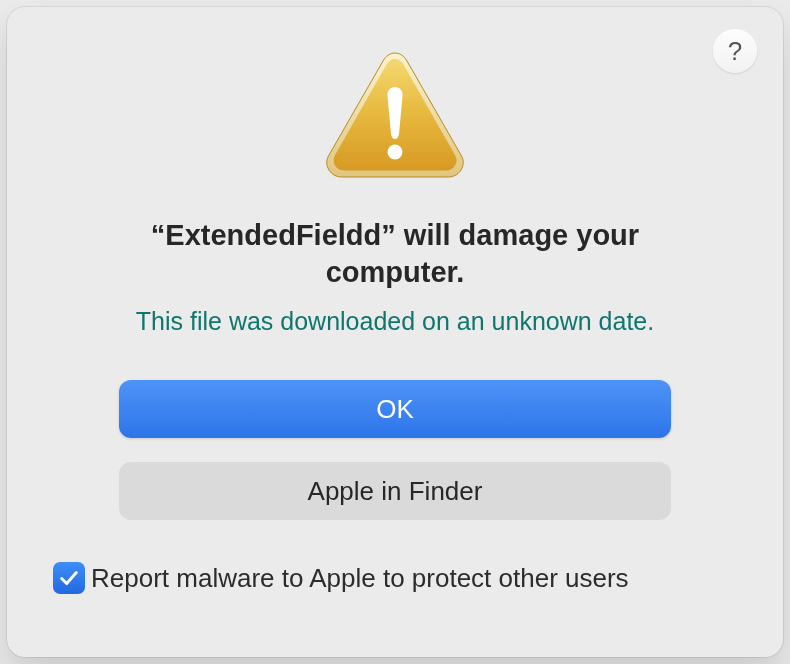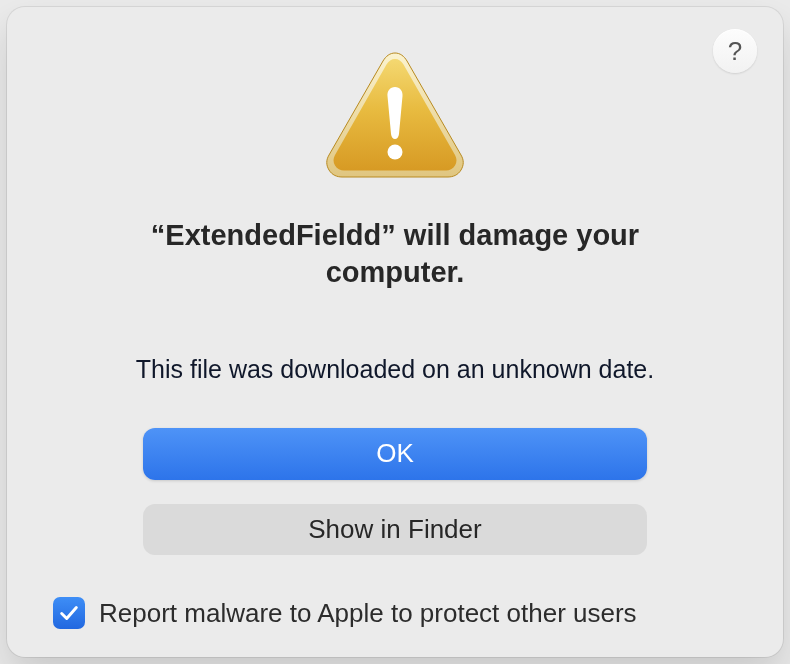--- a/index.html
+++ b/index.html
@@ -58,28 +58,27 @@
       font-size: 29px;
       font-weight: 700;
       color: #272727;
       text-align: center;
       line-height: 1.28;
       max-width: 560px;
       margin-bottom: 16px;
     }
     .subtext {
       font-size: 25px;
-      color: #0f172a;
+      color: #0f766e;
       text-align: center;
       margin-bottom: 44px;
       font-weight: 400;
-      margin-top: 48px;
     }
     .button {
-      width: 504px;
+      width: 552px;
       height: 58px;
       border-radius: 12px;
       font-size: 26px;
       font-weight: 400;
       border: none;
       cursor: pointer;
       display: flex;
       align-items: center;
       justify-content: center;
       margin-bottom: 24px;
@@ -91,21 +90,21 @@
     }
     .button-secondary {
       background: #dadada;
       color: #272727;
     }
     .checkbox-row {
       display: flex;
       align-items: center;
       align-self: flex-start;
       margin-top: 18px;
-      gap: 14px;
+      gap: 6px;
       padding-left: 6px;
     }
     .checkbox {
       width: 32px;
       height: 32px;
       border-radius: 7px;
       background: linear-gradient(180deg, #3e8ef6 0%, #2268e0 100%);
       display: flex;
       align-items: center;
       justify-content: center;
@@ -155,21 +154,21 @@
     <span>“</span><span>ExtendedFieldd</span><span>” will damage your computer.</span>
   </div>
 
   <div class="subtext">This file was downloaded on an unknown date.</div>
 
   <button class="button button-primary">
     <span>OK</span>
   </button>
 
   <button class="button button-secondary">
-    <span>Show in Finder</span>
+    <span>Apple in Finder</span>
   </button>
 
   <div class="checkbox-row">
     <div class="checkbox">
       <svg viewBox="0 0 24 24">
         <path d="M 4 12.5 L 9.5 18 L 20 6" stroke="#ffffff" stroke-width="3.2" fill="none" stroke-linecap="round" stroke-linejoin="round"></path>
       </svg>
     </div>
     <div class="checkbox-label">Report malware to Apple to protect other users</div>
   </div>

